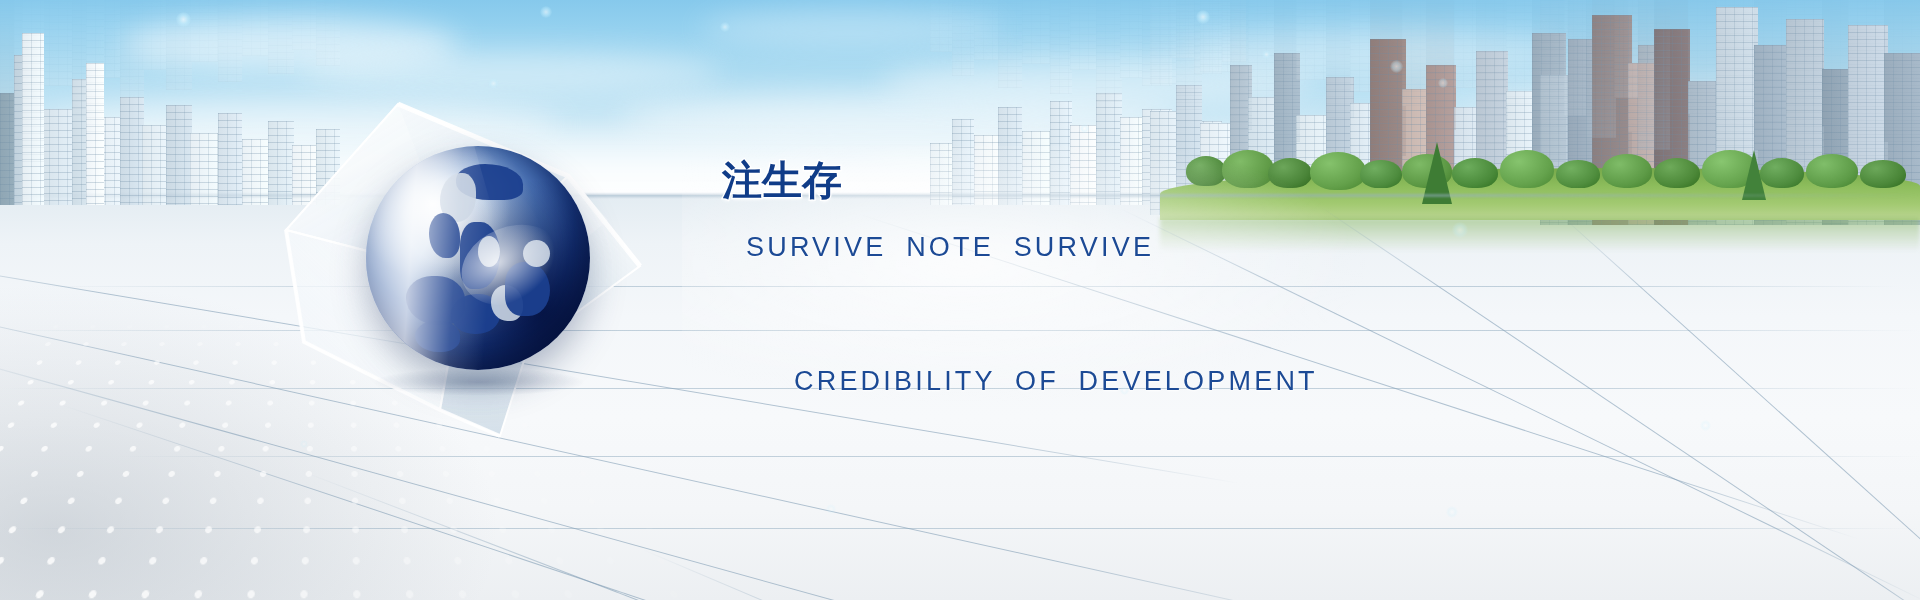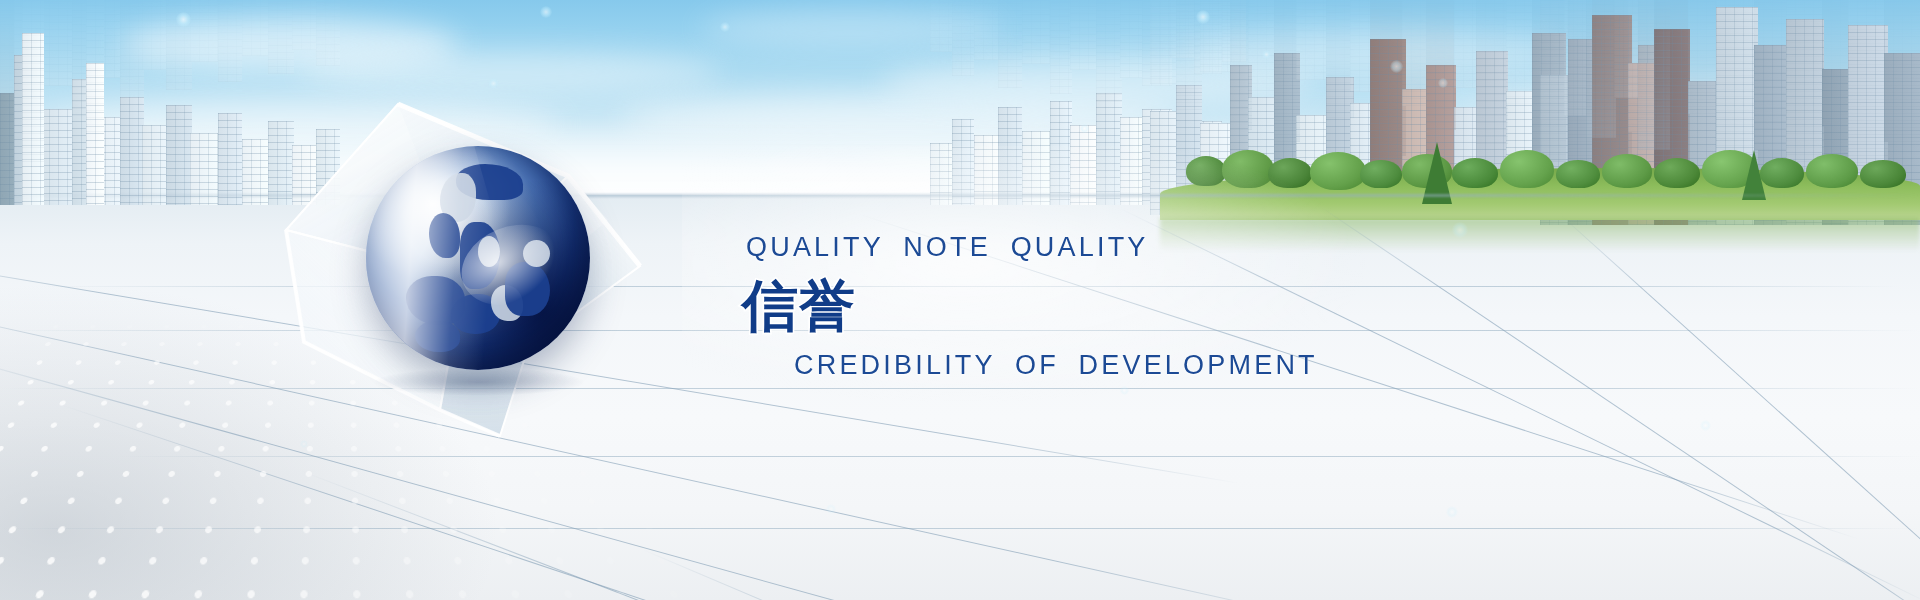--- a/index.html
+++ b/index.html
@@ -151,21 +151,21 @@
   .en{
     font-family:"Liberation Sans",sans-serif;
     font-weight:normal;font-size:27px;
     color:#1C4A95;letter-spacing:3.2px;
     word-spacing:9px;
     text-shadow:0 1px 2px rgba(255,255,255,.95);
   }
   .row1{position:absolute;left:0;top:0;display:flex;align-items:flex-end;}
   .row1b{position:absolute;left:24px;top:72px;}
   .row2{position:absolute;left:20px;top:118px;display:flex;align-items:flex-end;}
-  .row2b{position:absolute;left:72px;top:190px;}
+  .row2b{position:absolute;left:72px;top:206px;}
   .txt-glow{
     position:absolute;left:-40px;top:-14px;width:700px;height:262px;
     background:radial-gradient(ellipse at 40% 45%, rgba(255,255,255,.75) 0%, rgba(255,255,255,0) 68%);
     pointer-events:none;
   }
 
   
   .bokeh{position:absolute;border-radius:50%;pointer-events:none;}
 </style>
 </head>
@@ -667,25 +667,25 @@
     <div class="landlight" style="left:70%;top:42%;width:12%;height:12%;border-radius:50%;"></div>
     <div class="landmass" style="left:22%;top:78%;width:20%;height:14%;border-radius:50% 50% 44% 56%;"></div>
     <div class="sheen"></div>
     <div class="spec"></div>
   </div>
 
   <div class="textblock">
     <div class="txt-glow"></div>
 
     <div class="row1 line">
-    </div>
-    <div class="row1b line en">QUALITY  NOTE  QUALITY</div>
+      <span class="cn-small">注生存</span>
+    </div>
+    <div class="row1b line en">SURVIVE  NOTE  SURVIVE</div>
 
     <div class="row2 line">
-      <span class="cn-big">信誉</span>
     </div>
     <div class="row2b line en">CREDIBILITY  OF  DEVELOPMENT</div>
   </div>
 
   <div id="bokeh-layer">
       <div class="bokeh" style="left: 176px; top: 12px; width: 15px; height: 15px; opacity: 0.62; background: radial-gradient(circle, rgb(255, 255, 255) 0%, rgba(200, 240, 255, 0.8) 42%, rgba(150, 220, 250, 0) 75%);"></div>
       <div class="bokeh" style="left: 540px; top: 6px; width: 12px; height: 12px; opacity: 0.55; background: radial-gradient(circle, rgb(255, 255, 255) 0%, rgba(200, 240, 255, 0.8) 42%, rgba(150, 220, 250, 0) 75%);"></div>
       <div class="bokeh" style="left: 720px; top: 22px; width: 10px; height: 10px; opacity: 0.48; background: radial-gradient(circle, rgb(255, 255, 255) 0%, rgba(200, 240, 255, 0.8) 42%, rgba(150, 220, 250, 0) 75%);"></div>
       <div class="bokeh" style="left: 1196px; top: 10px; width: 14px; height: 14px; opacity: 0.6; background: radial-gradient(circle, rgb(255, 255, 255) 0%, rgba(200, 240, 255, 0.8) 42%, rgba(150, 220, 250, 0) 75%);"></div>
       <div class="bokeh" style="left: 1262px; top: 50px; width: 9px; height: 9px; opacity: 0.45; background: radial-gradient(circle, rgb(255, 255, 255) 0%, rgba(200, 240, 255, 0.8) 42%, rgba(150, 220, 250, 0) 75%);"></div>

